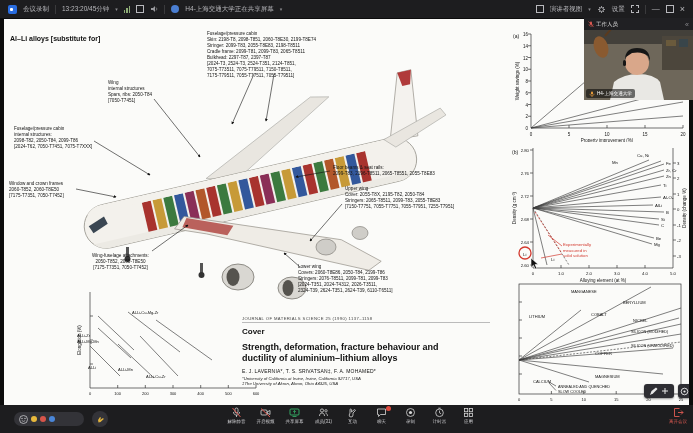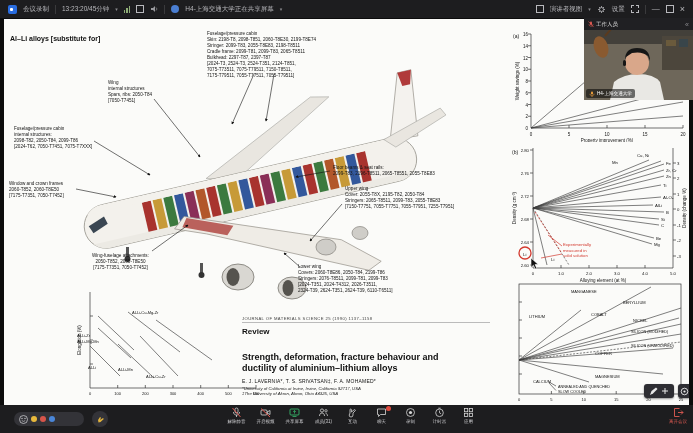--- a/index.html
+++ b/index.html
@@ -29,21 +29,21 @@
   #ann-fus-int{left:10px;top:107px;}
   #ann-window{left:5px;top:162px;}
   #ann-wing-fus{left:88px;top:234px;text-align:center;}
   #ann-floor{left:329px;top:146px;}
   #ann-upper{left:341px;top:167px;}
   #ann-lower{left:294px;top:245px;}
 
   .paper{position:absolute;left:238px;top:297px;width:248px;color:#111;}
   .paper .journal{font-size:4.2px;letter-spacing:.4px;color:#444;border-bottom:.5px solid #bbb;padding-bottom:1px;}
   .paper .kicker{font-size:8px;font-weight:bold;margin-top:4px;}
-  .paper .ptitle{font-size:9px;font-weight:bold;line-height:1.18;white-space:pre-line;margin-top:16px;}
+  .paper .ptitle{font-size:9px;font-weight:bold;line-height:1.18;white-space:pre-line;margin-top:6px;}
   .paper .authors{font-size:5px;margin-top:5px;letter-spacing:.2px;}
   .paper .affils{font-size:4.3px;font-style:italic;white-space:pre-line;margin-top:1.5px;color:#222;}
 
   svg text{font-family:"Liberation Sans",sans-serif;fill:#151515;}
   .axis{stroke:#333;stroke-width:.7;fill:none;}
   .dline{stroke:#3a3a3a;stroke-width:.65;fill:none;}
   .t5{font-size:5px;} .t45{font-size:4.5px;} .t43{font-size:4.3px;} .t4{font-size:4px;} .t38{font-size:3.8px;}
   .red{stroke:#d33a2f;fill:none;}
   .redtxt{fill:#d33a2f;}
 
@@ -279,21 +279,21 @@
       <text class="t4" x="56" y="24">Al-Li-Cu-Mg-Zr</text>
       <text class="t4" x="1" y="47">Al-Li-Zr</text>
       <text class="t4" x="1" y="53">Al-Li-Mg-Mn</text>
       <text class="t4" x="12" y="79">Al-Li</text>
       <text class="t4" x="42" y="81">Al-Li-Mn</text>
       <text class="t4" x="70" y="88">Al-Li-Cu-Zr</text>
     </svg>
 
     <div class="paper">
       <div class="journal">JOURNAL OF MATERIALS SCIENCE 25 (1990) 1137–1158</div>
-      <div class="kicker">Review</div>
+      <div class="kicker">Cover</div>
       <div class="ptitle">Strength, deformation, fracture behaviour and
 ductility of aluminium–lithium alloys</div>
       <div class="authors">E. J. LAVERNIA*, T. S. SRIVATSAN‡, F. A. MOHAMED*</div>
       <div class="affils">*University of California at Irvine, Irvine, California 92717, USA
 ‡The University of Akron, Akron, Ohio 44325, USA</div>
     </div>
 
     <svg class="chartA" width="178" height="114" viewBox="0 0 178 114">
       <text class="t5" x="2" y="10">(a)</text>
       <line class="axis" x1="20" y1="6" x2="20" y2="100"></line>

